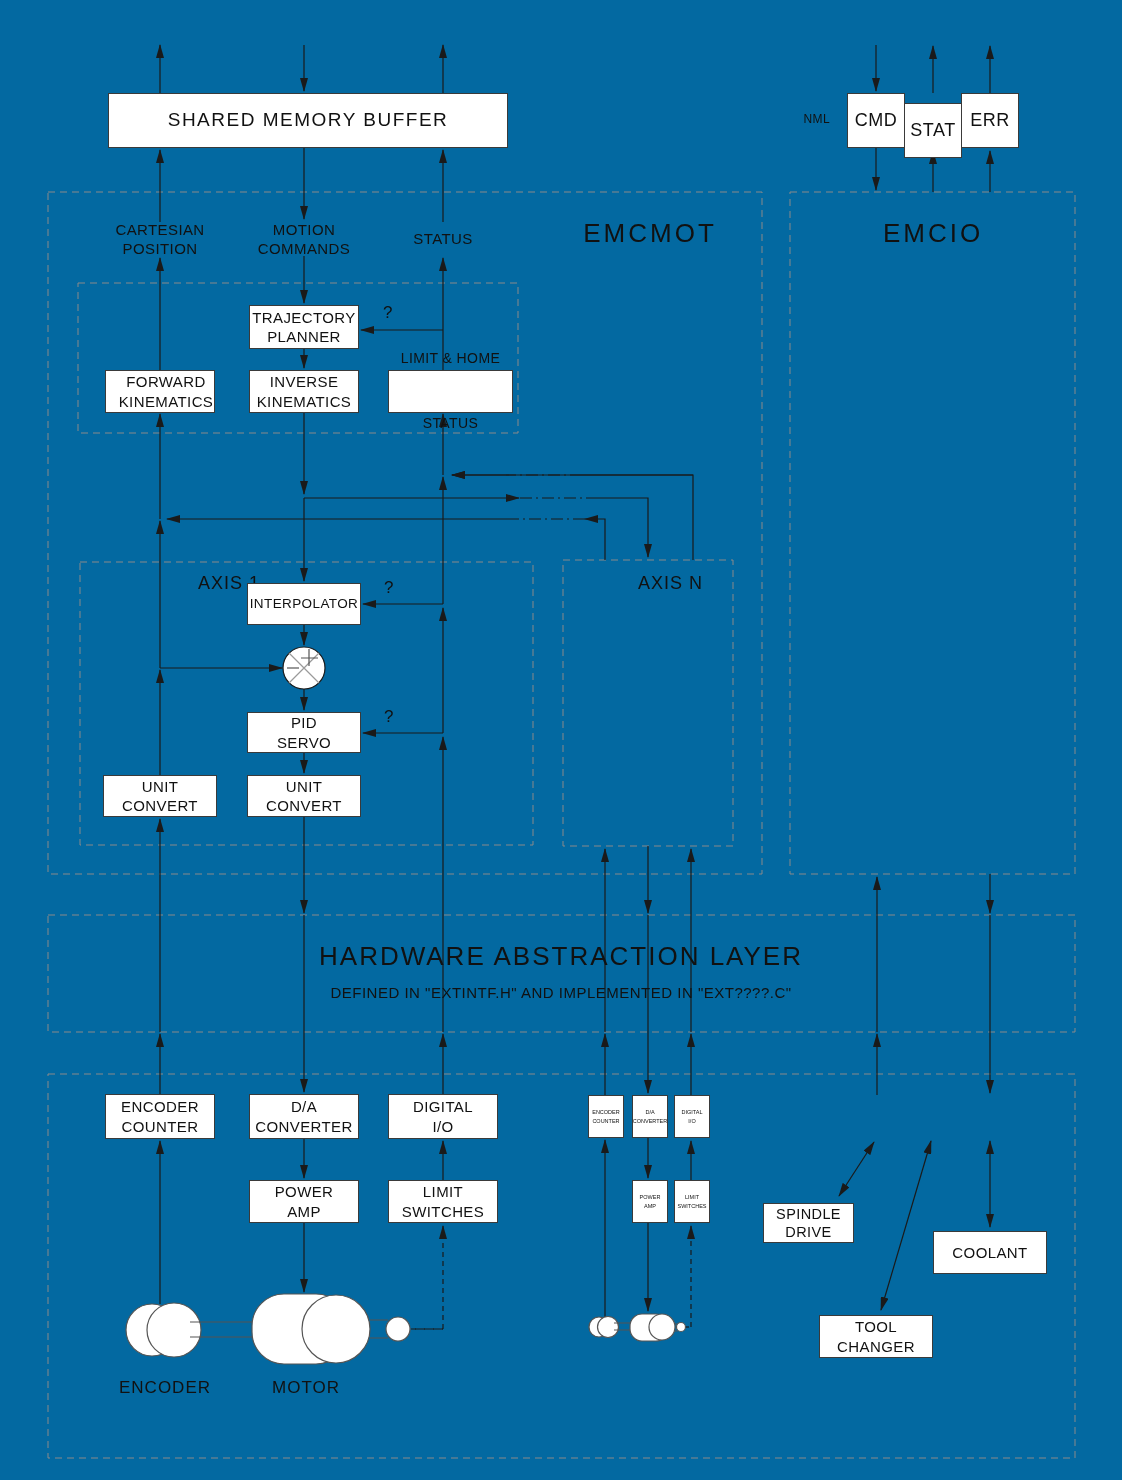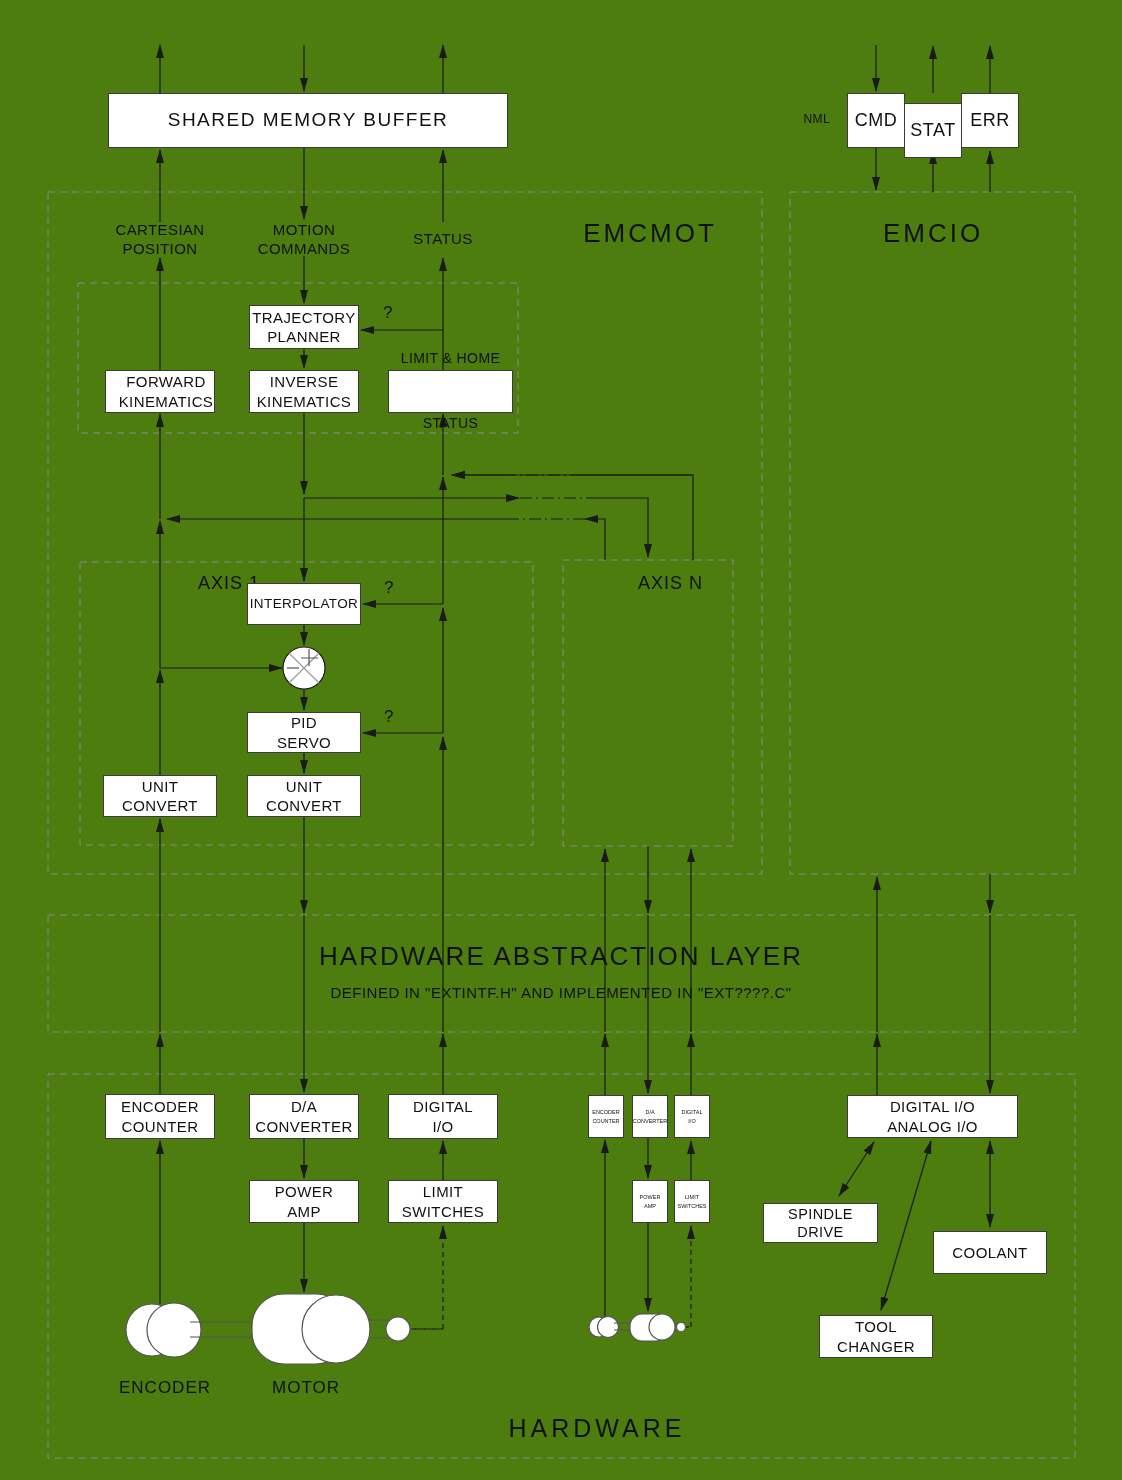--- a/index.html
+++ b/index.html
@@ -1,16 +1,16 @@
 <!DOCTYPE html>
 <html><head>
 <meta charset="utf-8">
 <style>
   html,body{margin:0;padding:0;background:#fff;}
-  #canvas{position:relative;width:1122px;height:1480px;background:#4d7c0f;
+  #canvas{position:relative;width:1122px;height:1480px;background:#0369a1;
           font-family:"Liberation Sans",sans-serif;color:#111;overflow:hidden;}
   #wires{position:absolute;left:0;top:0;z-index:1;}
   .box{position:absolute;box-sizing:border-box;border:1px solid #3a3a3a;background:#fff;
        display:flex;flex-direction:column;align-items:center;justify-content:center;
        font-size:15px;line-height:1.27;text-align:center;z-index:3;letter-spacing:.4px;}
   .big{font-size:19px;letter-spacing:1.5px;}
   .cell{font-size:18px;letter-spacing:.5px;}
   .tiny{font-size:5.5px;line-height:1.5;letter-spacing:0;}
   .lbl{position:absolute;text-align:center;font-size:15px;line-height:1.25;z-index:3;letter-spacing:.4px;}
   .rtitle{position:absolute;text-align:center;font-size:26px;letter-spacing:3px;z-index:3;}
@@ -184,21 +184,20 @@
   <span>STAT</span>
 </div>
 <div class="box cell" style="left:961px;top:93px;width:58px;height:55px;">
   <span>ERR</span>
 </div>
 
 <div class="rtitle" style="left:550px;top:218px;width:200px;">EMCMOT</div>
 <div class="rtitle" style="left:833px;top:218px;width:200px;">EMCIO</div>
 <div class="rtitle" style="left:211px;top:941px;width:700px;letter-spacing:2px;">HARDWARE ABSTRACTION LAYER</div>
 <div class="subtitle" style="left:161px;top:984px;width:800px;">DEFINED IN "EXTINTF.H" AND IMPLEMENTED IN "EXT????.C"</div>
-<div class="rtitle" style="left:447px;top:1414px;width:300px;font-size:25px;letter-spacing:4px;">HARDWARE</div>
 
 <div class="lbl" style="left:100px;top:221px;width:120px;">
   <span>CARTESIAN</span><br>
   <span>POSITION</span>
 </div>
 <div class="lbl" style="left:244px;top:221px;width:120px;">
   <span>MOTION</span><br>
   <span>COMMANDS</span>
 </div>
 <div class="lbl" style="left:383px;top:230px;width:120px;">STATUS</div>
@@ -277,25 +276,21 @@
 </div>
 <div class="box tiny" style="left:632px;top:1180px;width:36px;height:43px;">
   <span>POWER</span>
   <span>AMP</span>
 </div>
 <div class="box tiny" style="left:674px;top:1180px;width:36px;height:43px;">
   <span>LIMIT</span>
   <span>SWITCHES</span>
 </div>
 
-<div class="box" style="left:847px;top:1095px;width:171px;height:43px;">
-  <span>DIGITAL I/O</span>
-  <span>ANALOG I/O</span>
-</div>
-<div class="box" style="left:763px;top:1203px;width:115px;height:40px;font-size:14.5px;">
+<div class="box" style="left:763px;top:1203px;width:91px;height:40px;font-size:14.5px;">
   <span>SPINDLE DRIVE</span>
 </div>
 <div class="box" style="left:933px;top:1231px;width:114px;height:43px;">
   <span>COOLANT</span>
 </div>
 <div class="box" style="left:819px;top:1315px;width:114px;height:43px;">
   <span>TOOL</span>
   <span>CHANGER</span>
 </div>
 

